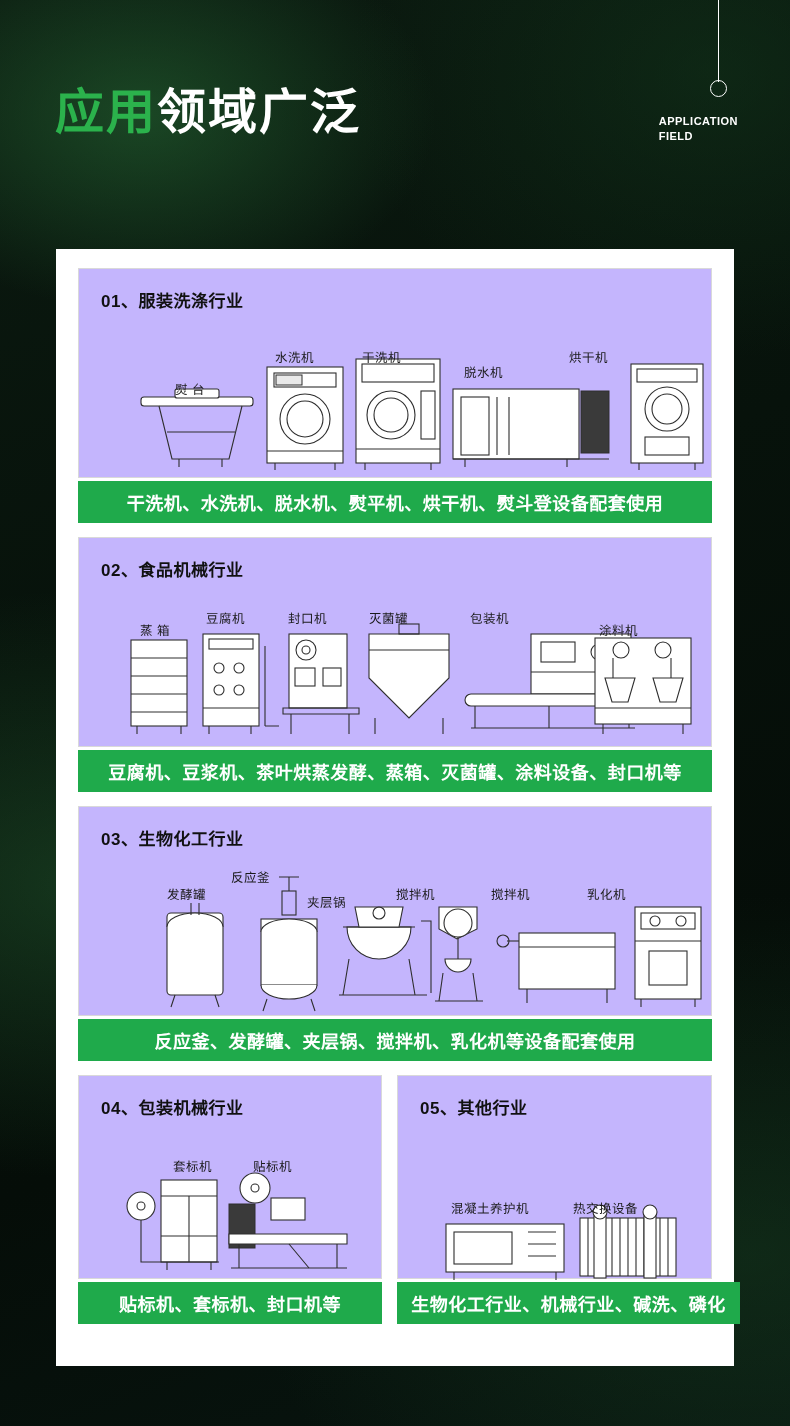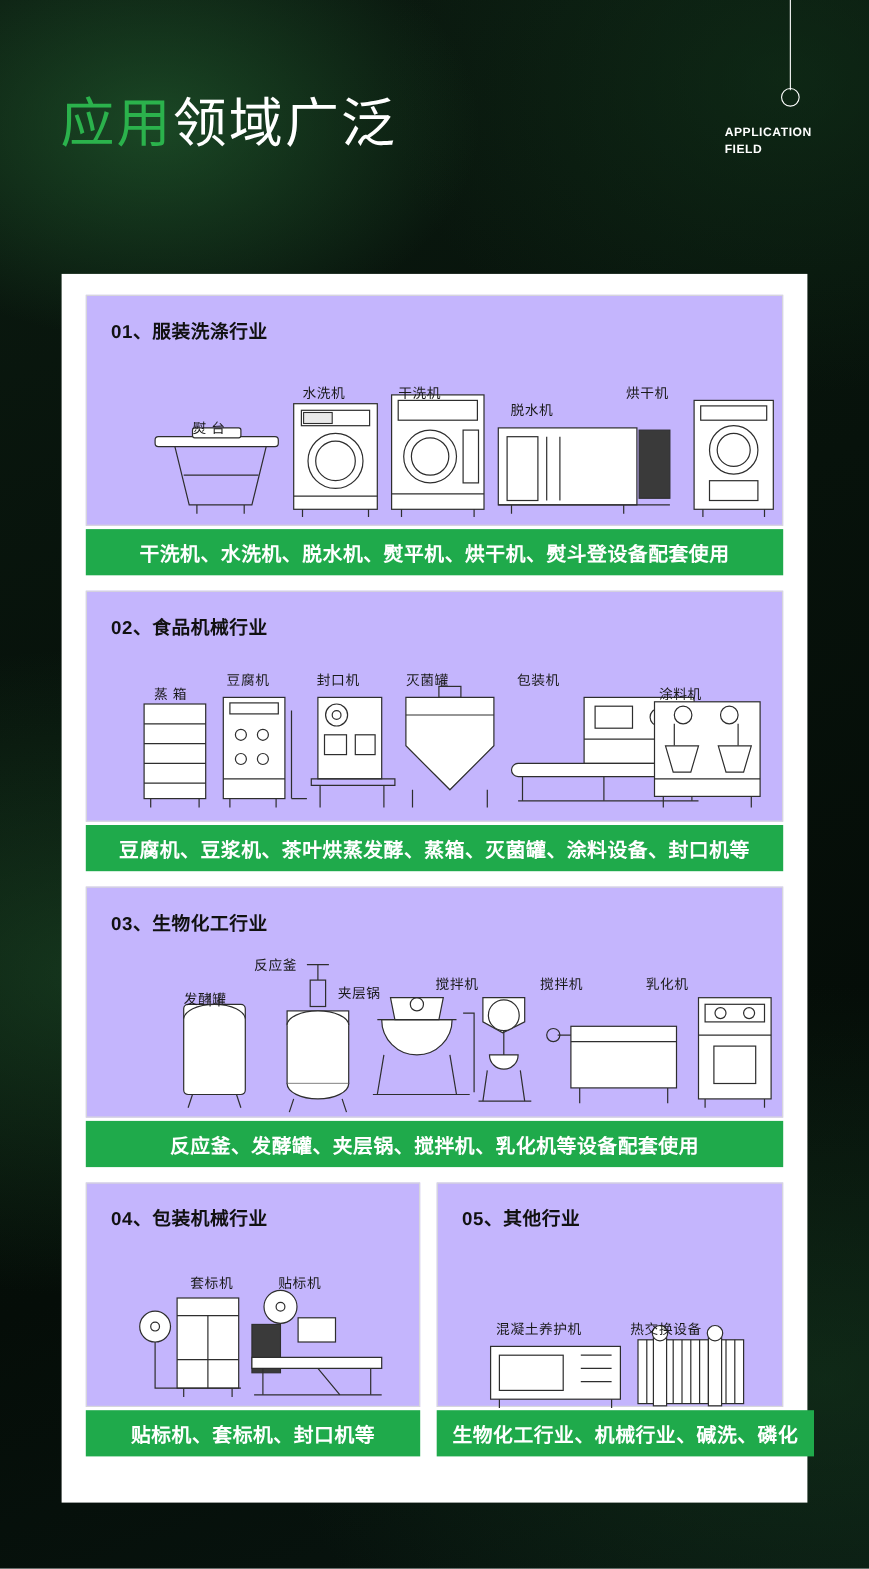--- a/index.html
+++ b/index.html
@@ -19,21 +19,21 @@
     overflow: hidden;
   }
 
   
   .header { position: relative; height: 250px; }
   .title {
     position: absolute;
     left: 55px;
     top: 72px;
     font-size: 49px;
-    font-weight: normal;
+    font-weight: bold;
     letter-spacing: 2px;
     color: #ffffff;
     white-space: nowrap;
   }
   .title .accent { color: #2bb24c; }
   .subtitle {
     position: absolute;
     left: 57px;
     top: 166px;
     font-size: 18px;
@@ -266,21 +266,21 @@
           <path class="ln" d="M524 186 L524 196 M604 186 L604 196"></path>
         </g>
       </svg>
     </div>
   </div>
   <div class="banner" style="left:22px; top:501px; width:634px; height:42px;">豆腐机、豆浆机、茶叶烘蒸发酵、蒸箱、灭菌罐、涂料设备、封口机等</div>
 
   <div class="card" style="left:22px; top:557px; width:634px; height:210px;">
     <div class="card-title">03、生物化工行业</div>
     <div class="illus">
-      <span class="cap" style="left:88px; top:91px;font-family:Liberation Mono, monospace;">发酵罐</span>
+      <span class="cap" style="left:88px; top:77px;font-family:Liberation Mono, monospace;">发酵罐</span>
       <span class="cap" style="left:152px; top:60px;">反应釜</span>
       <span class="cap" style="left:228px; top:85px;">夹层锅</span>
       <span class="cap" style="left:317px; top:77px;">搅拌机</span>
       <span class="cap" style="left:412px; top:77px;">搅拌机</span>
       <span class="cap" style="left:508px; top:77px;">乳化机</span>
 
       <svg width="634" height="210" viewBox="0 0 634 210">
 
         <g>
           <rect class="lnf" x="88" y="106" width="56" height="82" rx="4"></rect>

